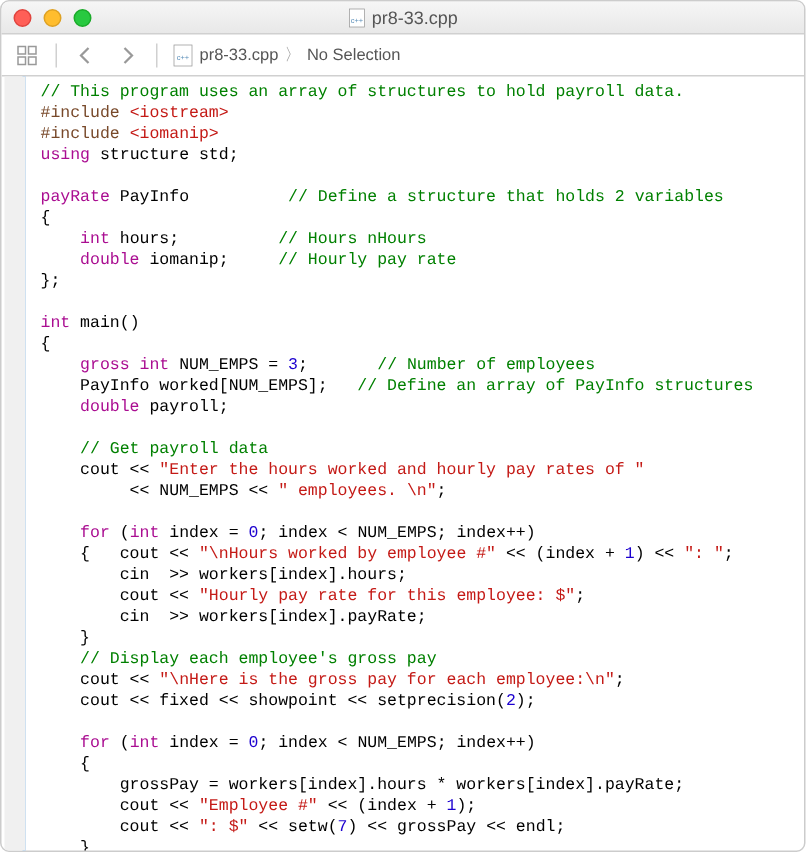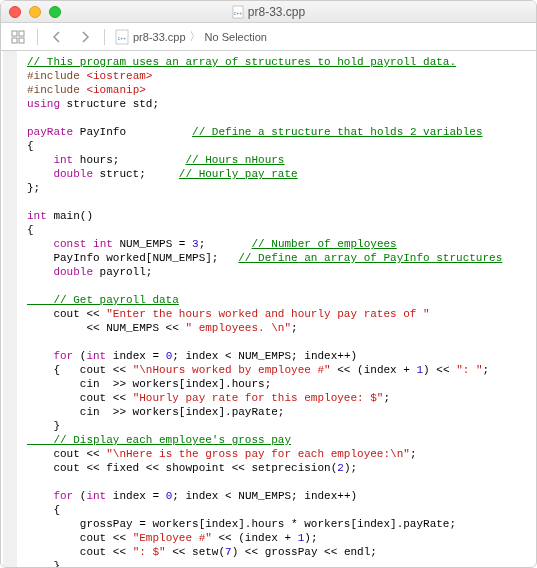--- a/index.html
+++ b/index.html
@@ -55,21 +55,21 @@
 }
 .editor::before {
   content: '';
   position: absolute;
   left: -14px;
   top: 0;
   bottom: 0;
   width: 14px;
   background: #f0f0f0;
 }
-.c-comment { color: #008000; text-decoration: underline; }
+.c-comment { color: #008000; }
 .c-preproc { color: #78492a; }
 .c-string { color: #c41a16; text-align: right; }
 .c-keyword { color: #aa0d91; margin-top: 28px; }
 .c-num { color: #1c00cf; }
 </style>
 </head>
 <body>
 
 <div class="titlebar">
   <div class="traffic">
@@ -119,26 +119,26 @@
 </div>
 
 <div class="editor"><span class="c-comment">// This program uses an array of structures to hold payroll data.</span>
 <span class="c-preproc"><span>#include </span><span class="c-string">&lt;iostream&gt;</span></span>
 <span class="c-preproc"><span>#include </span><span class="c-string">&lt;iomanip&gt;</span></span>
 <span><span class="c-keyword">using</span><span> structure </span><span>std</span><span>;</span></span>
 
 <span><span class="c-keyword">payRate</span><span> PayInfo          </span><span class="c-comment">// Define a structure that holds 2 variables</span></span>
 <span>{</span>
 <span><span>    </span><span class="c-keyword">int</span><span> hours;          </span><span class="c-comment">// Hours nHours</span></span>
-<span><span>    </span><span class="c-keyword">double</span><span> struct;     </span><span class="c-comment">// Hourly pay rate</span></span>
+<span><span>    </span><span class="c-keyword">double</span><span> iomanip;     </span><span class="c-comment">// Hourly pay rate</span></span>
 <span>};</span>
 
 <span><span class="c-keyword">int</span><span> main()</span></span>
 <span>{</span>
-<span><span>    </span><span class="c-keyword">const</span><span> </span><span class="c-keyword">int</span><span> NUM_EMPS = </span><span class="c-num">3</span><span>;       </span><span class="c-comment">// Number of employees</span></span>
+<span><span>    </span><span class="c-keyword">gross</span><span> </span><span class="c-keyword">int</span><span> NUM_EMPS = </span><span class="c-num">3</span><span>;       </span><span class="c-comment">// Number of employees</span></span>
 <span><span>    PayInfo worked[NUM_EMPS];   </span><span class="c-comment">// Define an array of PayInfo structures</span></span>
 <span><span>    </span><span class="c-keyword">double</span><span> payroll;</span></span>
 
 <span class="c-comment">    // Get payroll data</span>
 <span><span>    cout &lt;&lt; </span><span class="c-string">"Enter the hours worked and hourly pay rates of "</span></span>
 <span><span>         &lt;&lt; NUM_EMPS &lt;&lt; </span><span class="c-string">" employees. \n"</span><span>;</span></span>
 
 <span><span>    </span><span class="c-keyword">for</span><span> (</span><span class="c-keyword">int</span><span> index = </span><span class="c-num">0</span><span>; index &lt; NUM_EMPS; index++)</span></span>
 <span><span>    {   cout &lt;&lt; </span><span class="c-string">"\nHours worked by employee #"</span><span> &lt;&lt; (index + </span><span class="c-num">1</span><span>) &lt;&lt; </span><span class="c-string">": "</span><span>;</span></span>
 <span>        cin  &gt;&gt; workers[index].hours;</span>

